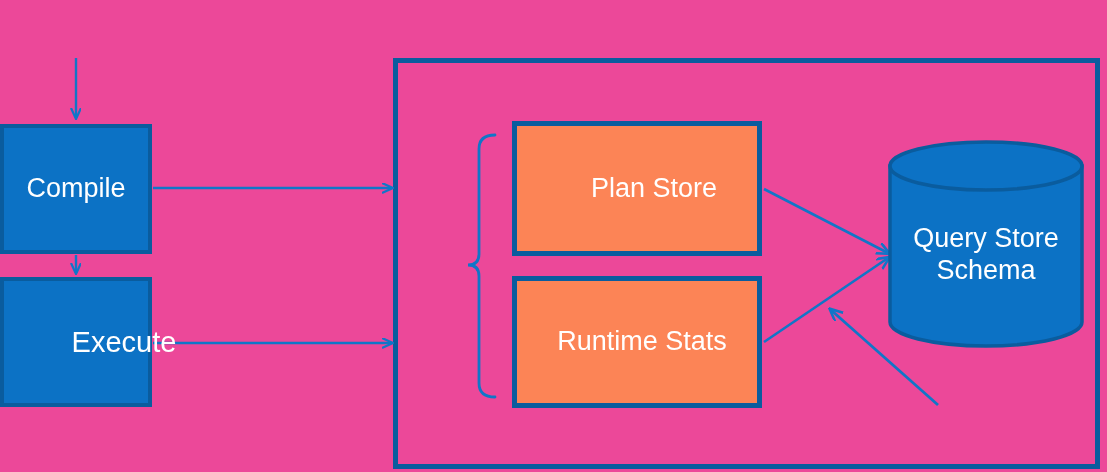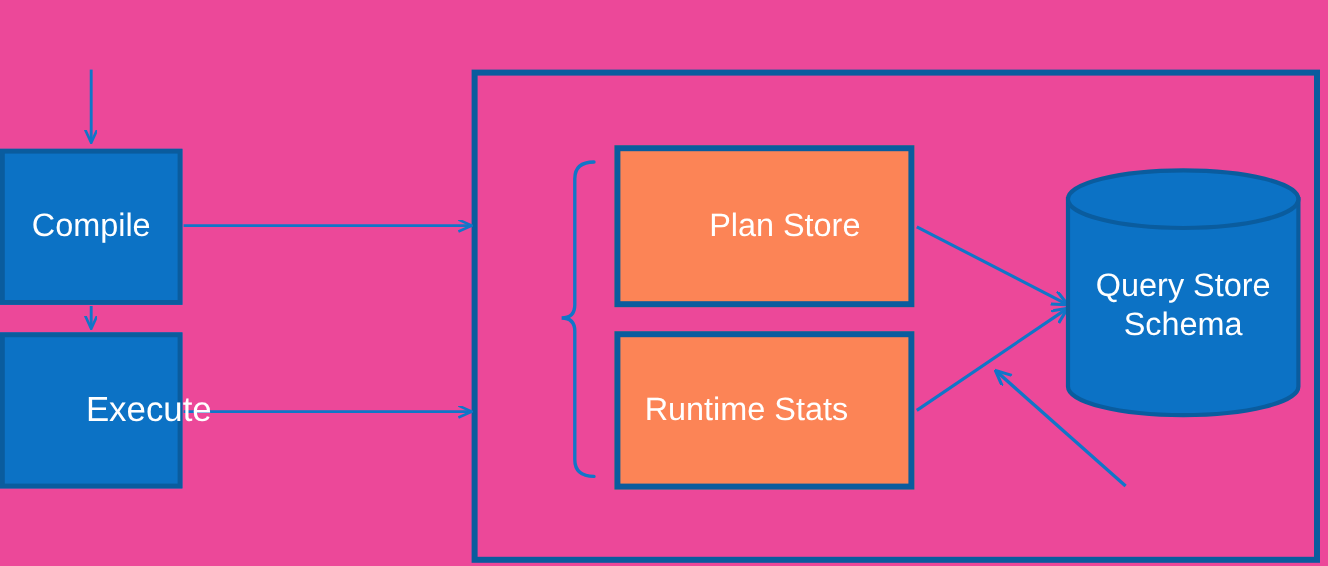--- a/index.html
+++ b/index.html
@@ -55,21 +55,21 @@
     position: absolute;
     left: 512px;
     width: 250px;
     background: #FC8456;
     border: 5px solid #0A5C9E;
     box-sizing: border-box;
   }
   #plan-store-box { top: 121px; height: 135px; }
   #runtime-stats-box { top: 276px; height: 132px; }
   #plan-store-label { left: 512px; top: 121px; width: 284px; height: 135px; font-size: 27px; }
-  #runtime-stats-label { left: 516px; top: 276px; width: 212px; height: 132px; font-size: 27px; }
+  #runtime-stats-label { left: 536px; top: 276px; width: 212px; height: 132px; font-size: 27px; }
 
   
   #db-label {
     left: 890px;
     top: 185px;
     width: 192px;
     height: 140px;
     font-size: 27px;
   }
 </style>

